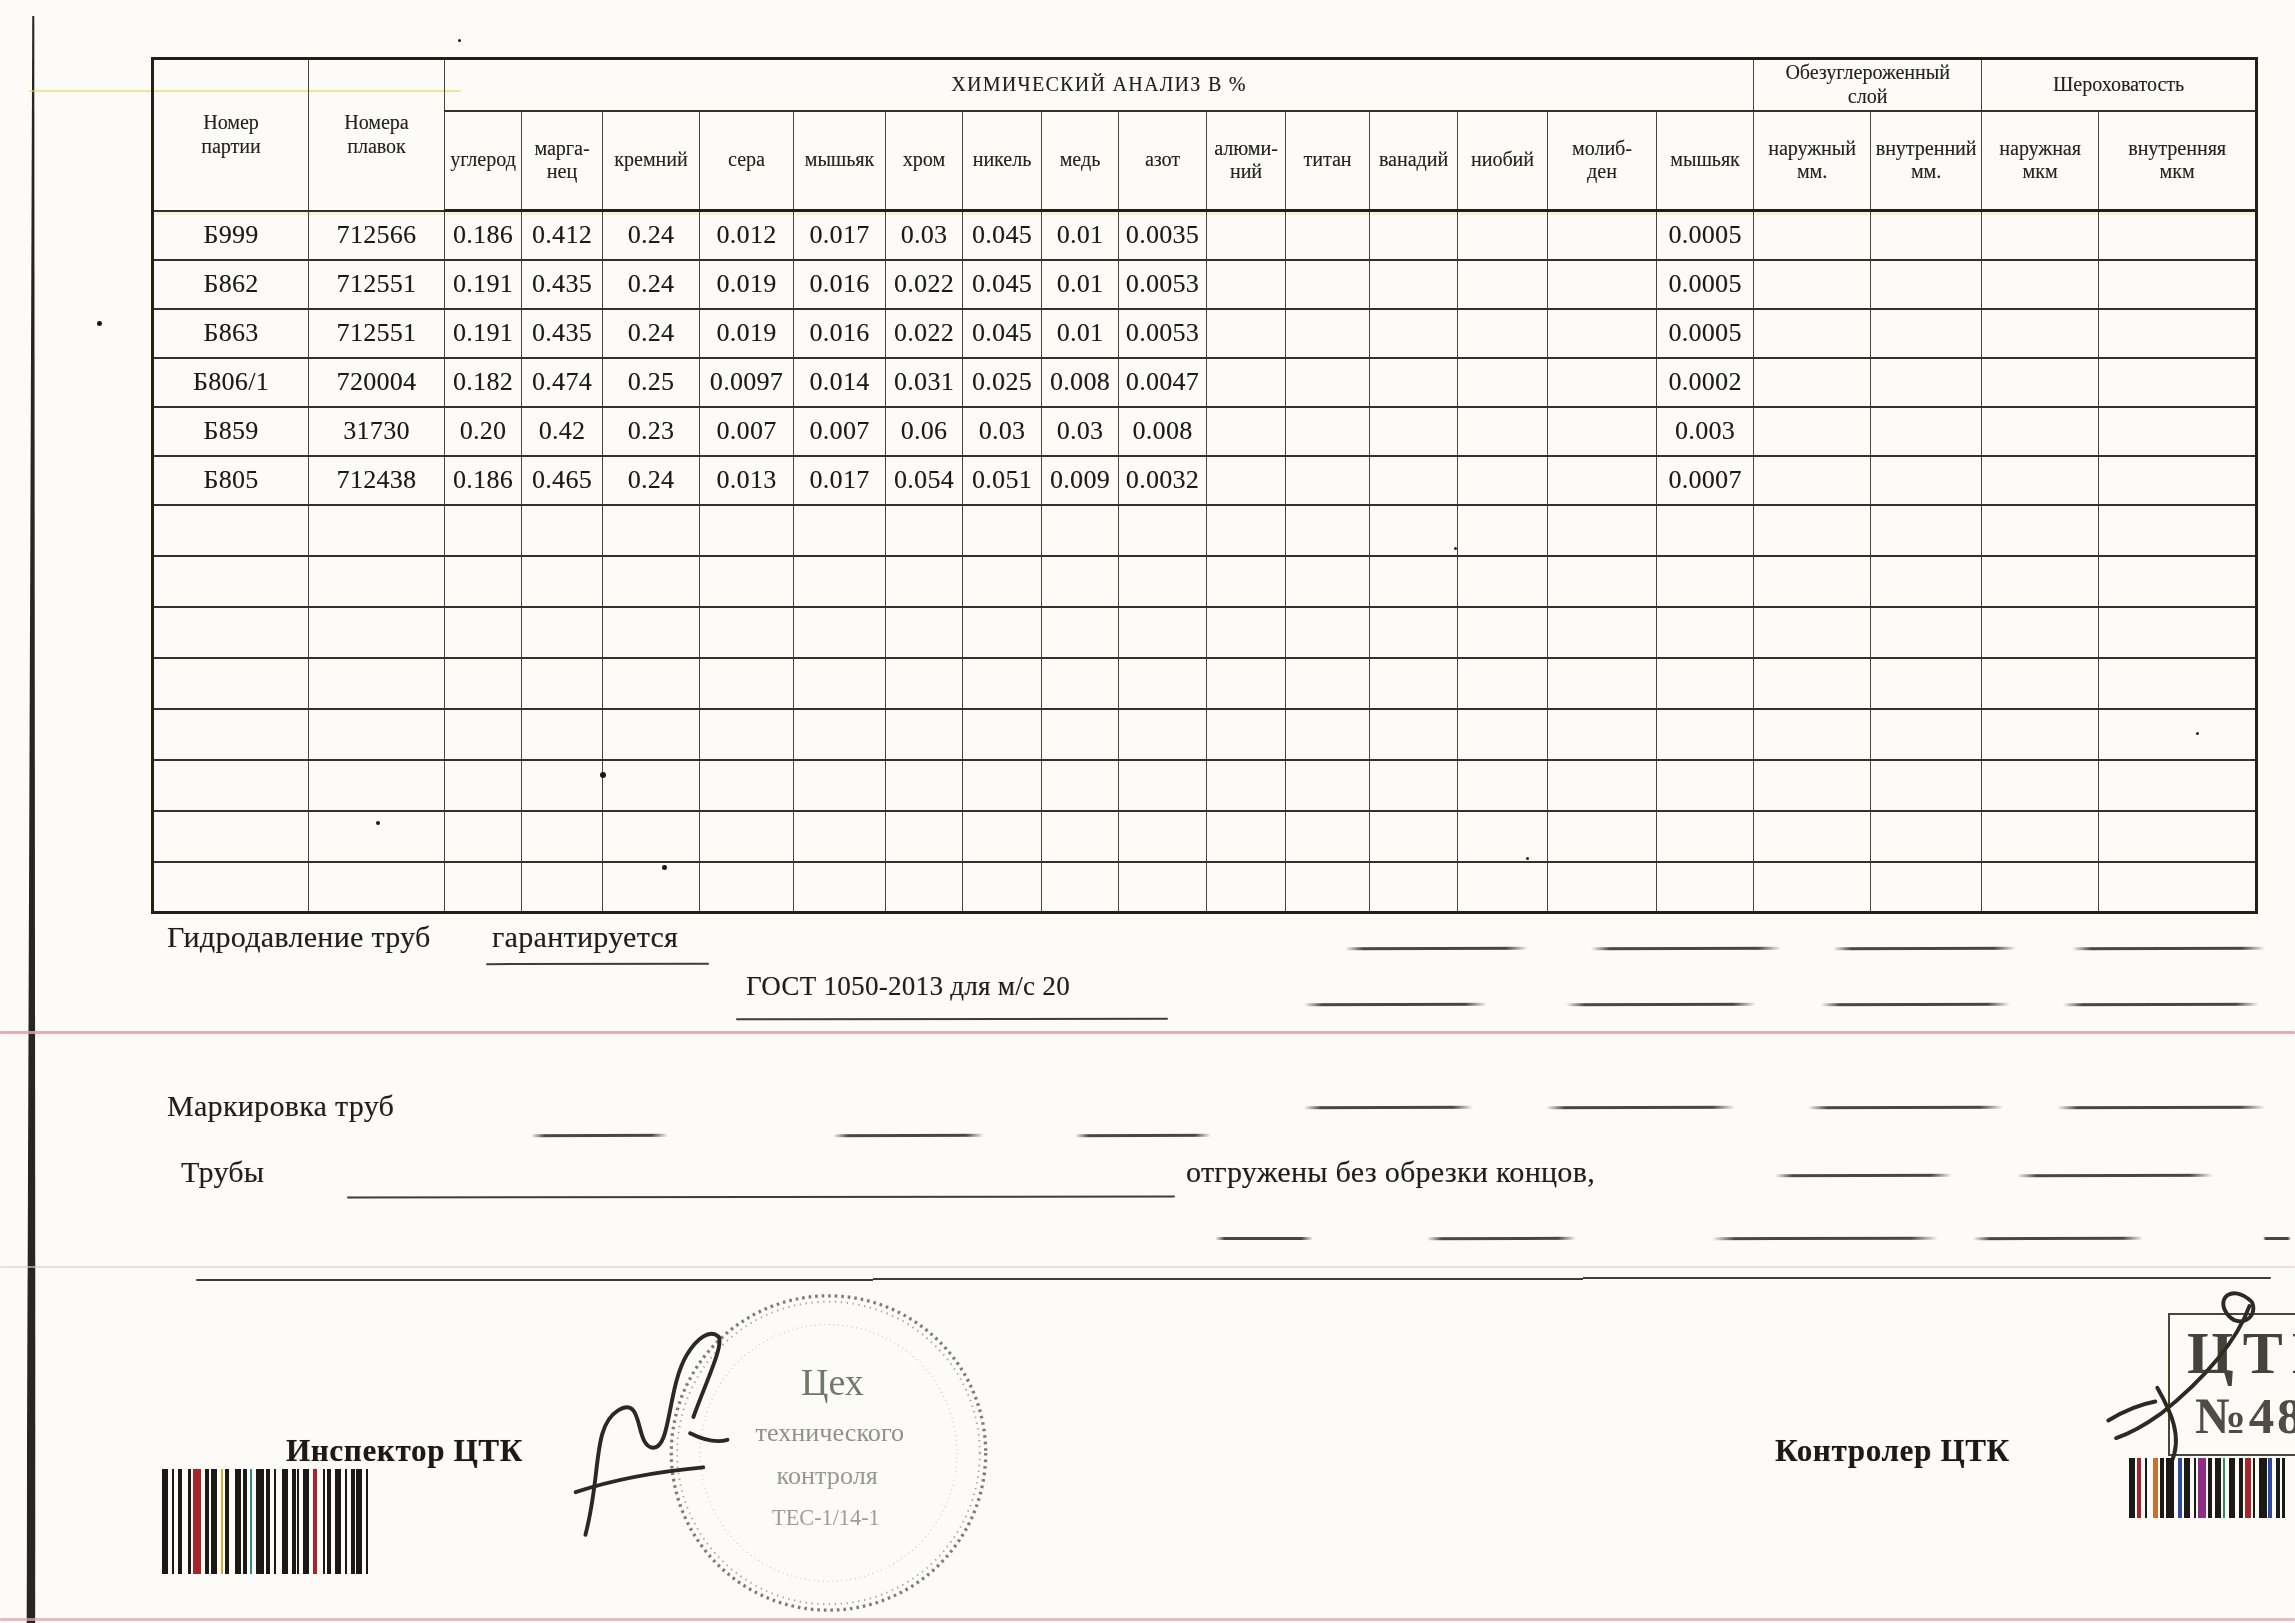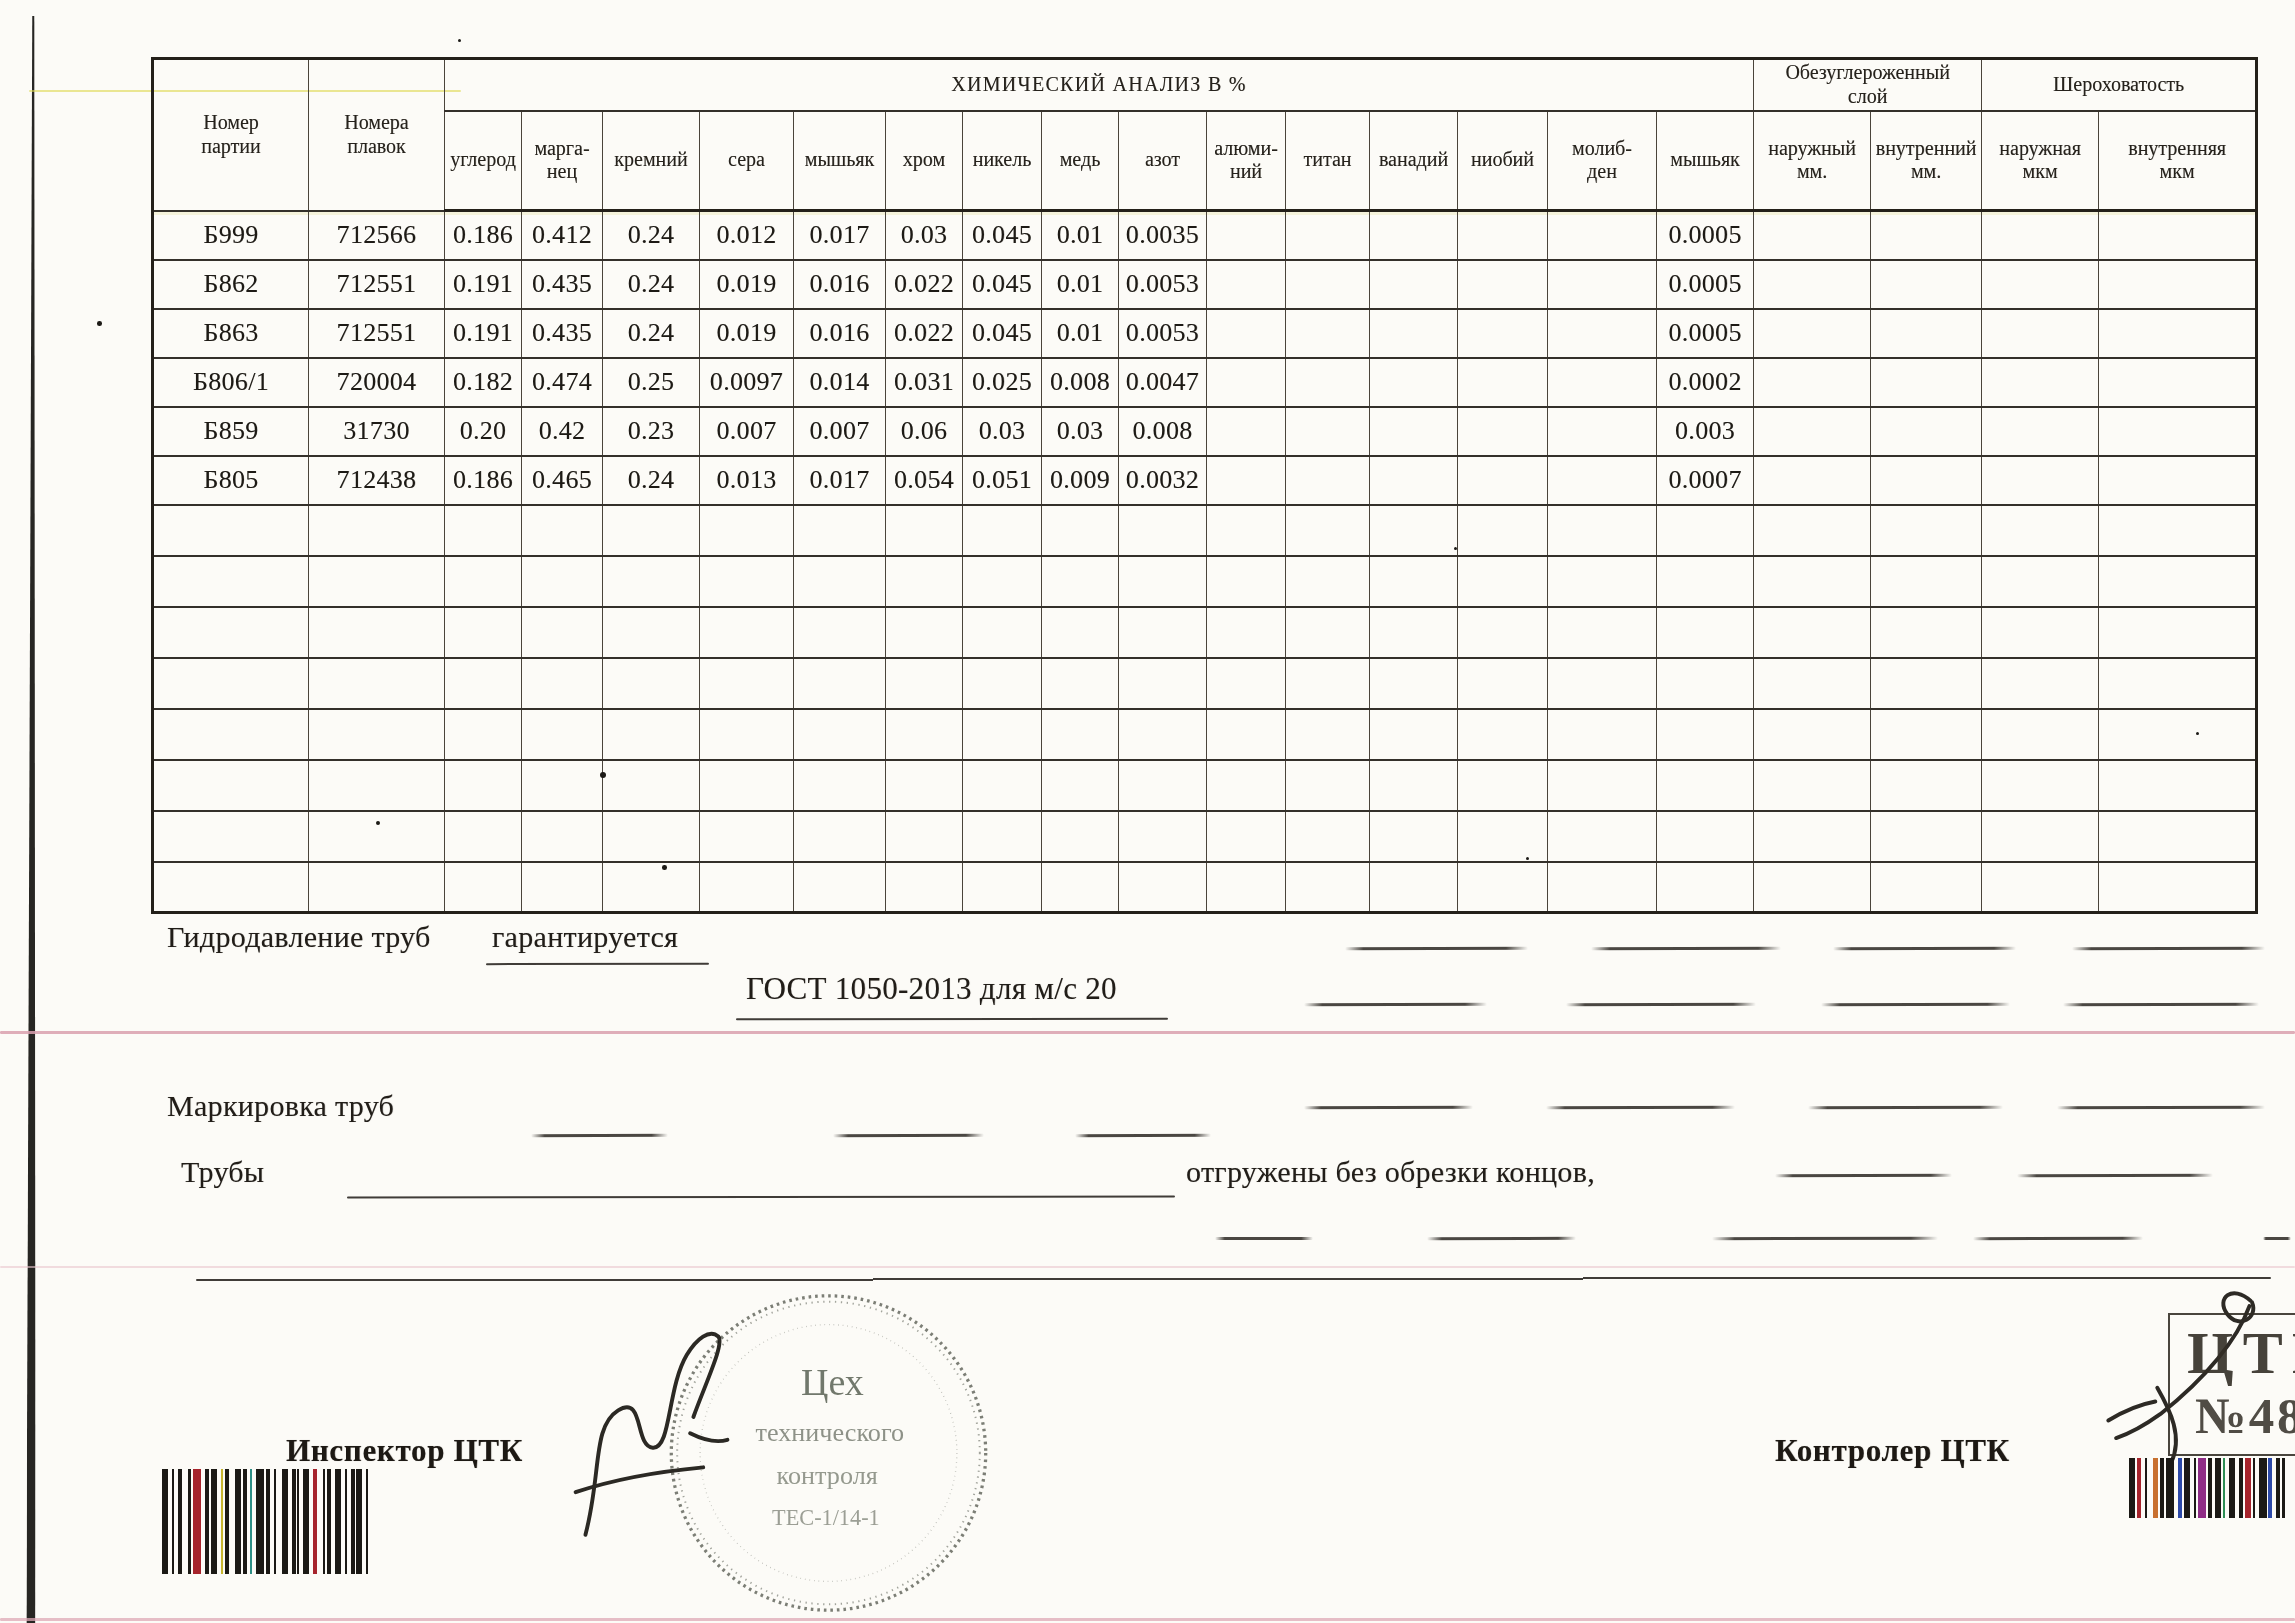--- a/index.html
+++ b/index.html
@@ -28,21 +28,21 @@
   }
   table.an th{font-weight:normal;font-size:20px;line-height:1.18;white-space:pre-line;color:#26221c;}
   th.grp{font-size:24px;letter-spacing:1.3px;}
   th.grp2{font-size:21.6px;}
   table.an td{font-size:26px;color:#1d1a15;letter-spacing:0.3px;}
   table.an tr.datarow{height:49px;}
   table.an tr.emptyrow{height:51px;}
   
   .note{position:absolute;font-size:30px;letter-spacing:0.3px;color:#211d18;white-space:nowrap;
     text-shadow:0.3px 0.3px 0.7px rgba(35,31,25,.4);}
-  .note.big{font-size:31px;}
+  .note.big{font-size:27px;}
   .sig-label{position:absolute;font-size:31px;font-weight:bold;letter-spacing:0.7px;color:#1d1914;white-space:nowrap;
     text-shadow:0.4px 0.4px 0.7px rgba(30,26,20,.45);}
   
   .barcode{position:absolute;overflow:hidden;}
   .barcode .bar{position:absolute;top:0;}
   
   .stamp-rect{position:absolute;left:2168px;top:1313px;width:128px;height:139px;
     border:2.6px solid rgba(48,43,35,.88);border-right:none;overflow:hidden;}
   .stamp-rect .l1{position:absolute;left:17px;top:3.9px;font-size:60px;font-weight:bold;letter-spacing:9.2px;color:#332e26;opacity:.9;}
   .stamp-rect .l2{position:absolute;left:25px;top:72px;font-size:51px;font-weight:bold;letter-spacing:2.6px;color:#332e26;opacity:.85;}

